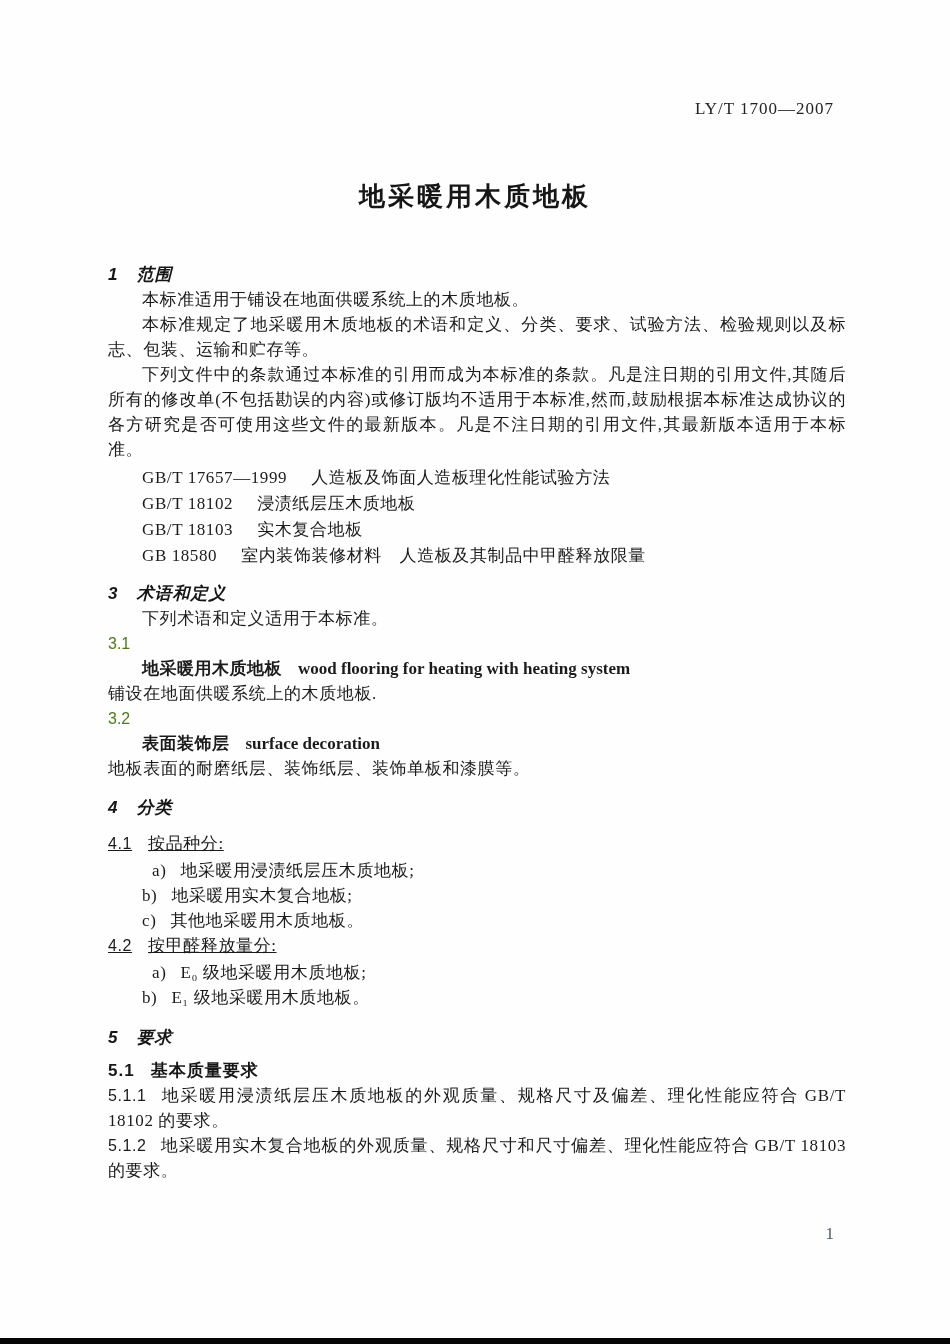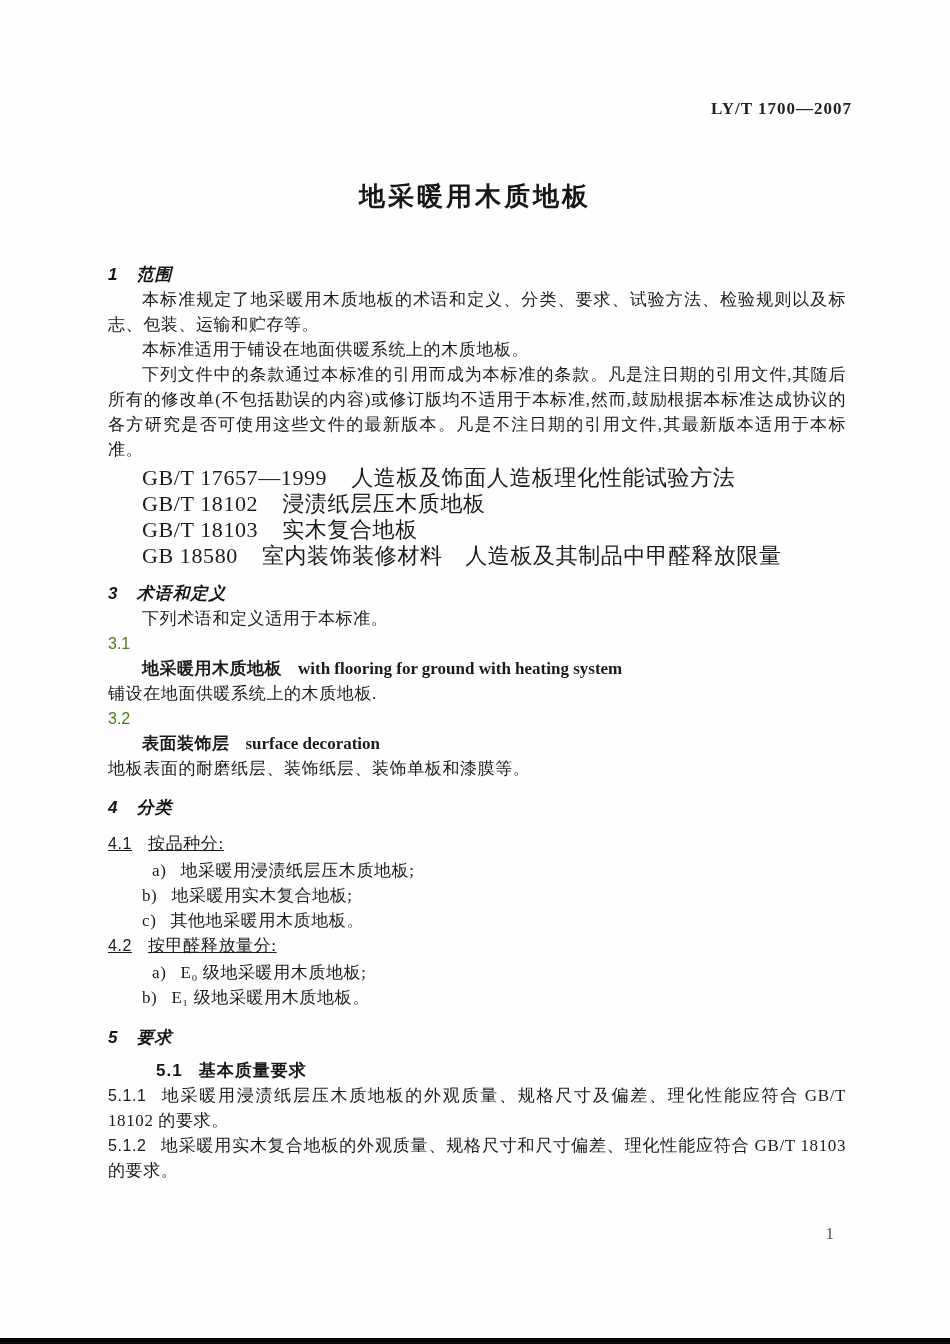--- a/index.html
+++ b/index.html
@@ -2,23 +2,23 @@
 <html><head>
 <meta charset="utf-8">
 <style>
   html,body { margin:0; padding:0; background:#ffffff; }
   .page {
     position:relative; width:950px; height:1344px; margin:0 auto;
     background:#fefefe; overflow:hidden; color:#1b1b1b;
     font-family:"Liberation Serif","DejaVu Serif",serif;
   }
   .doc-number {
-    position:absolute; top:99px; right:98px;
+    position:absolute; top:99px; right:116px;
     font-family:"Liberation Serif","DejaVu Serif",serif;
-    font-weight:bold; font-size:17px; letter-spacing:1px; color:#222;
+    font-weight:normal; font-size:17px; letter-spacing:1px; color:#222;
   }
   .doc-title {
     position:absolute; top:179px; left:0; width:100%;
     text-align:center; font-family:"Liberation Sans","DejaVu Sans",sans-serif;
     font-weight:bold; font-size:26px; letter-spacing:3px; color:#161616;
   }
   .content { position:absolute; top:262px; left:108px; width:738px; }
 
   .chapter {
     font-family:"Liberation Sans","DejaVu Sans",sans-serif;
@@ -33,21 +33,21 @@
   .subchapter .ch-num { margin-right:16px; }
 
   p.body {
     margin:0; font-size:17px; line-height:25px; letter-spacing:0.6px;
     text-align:justify; color:#1b1b1b;
   }
   .indent { text-indent:2em; }
   .ml34 { margin-left:34px; }
 
   .refs { margin-top:3px; }
-  .ref { margin-left:34px; font-size:22px; line-height:26px; letter-spacing:0.6px; }
+  .ref { margin-left:34px; font-size:17px; line-height:26px; letter-spacing:0.6px; }
   .ref-code { margin-right:24px; }
 
   .clause-num {
     font-family:"Liberation Sans","DejaVu Sans",sans-serif;
     font-size:16px; line-height:25px; color:#4d7c0f;
   }
   .term-line { margin-left:34px; line-height:25px; }
   .term-zh {
     font-family:"Liberation Sans","DejaVu Sans",sans-serif;
     font-weight:bold; font-size:17px; letter-spacing:0.5px;
@@ -62,21 +62,21 @@
     font-family:"Liberation Sans","DejaVu Sans",sans-serif;
     font-size:16px; margin-right:16px;
   }
   .list-item { margin-left:34px; font-size:17px; line-height:25px; letter-spacing:0.6px; }
   .list-item .marker { margin-right:14px; }
 
   .clause-para { line-height:27px; }
   .clause-para .cl-num { margin-right:14px; }
 
   .mt1{margin-top:1px;} .mt2{margin-top:2px;margin-left:44px;}
-  .mt8{margin-top:8px;margin-left:48px;} .mt9{margin-top:15px;} .mt11{margin-top:11px;}
+  .mt8{margin-top:8px;} .mt9{margin-top:15px;} .mt11{margin-top:11px;}
   .mt12{margin-top:12px;} .mt14{margin-top:14px;}
 
   .page-num {
     position:absolute; top:1224px; right:116px;
     font-size:17px; color:#4a5560;
   }
   .bottom-bar {
     position:absolute; left:0; bottom:0; width:100%; height:6px; background:#060606;
   }
 </style>
@@ -87,22 +87,22 @@
 
   <div class="doc-number">LY/T 1700—2007</div>
 
   <div class="doc-title">地采暖用木质地板</div>
 
   <div class="content">
 
     <div class="chapter">
       <span class="ch-num">1</span><span>范围</span>
     </div>
+    <p class="body indent">本标准适用于铺设在地面供暖系统上的木质地板。</p>
     <p class="body indent mt14">本标准规定了地采暖用木质地板的术语和定义、分类、要求、试验方法、检验规则以及标志、包装、运输和贮存等。</p>
-    <p class="body indent">本标准适用于铺设在地面供暖系统上的木质地板。</p>
 
     <p class="body indent mt11">下列文件中的条款通过本标准的引用而成为本标准的条款。凡是注日期的引用文件,其随后所有的修改单(不包括勘误的内容)或修订版均不适用于本标准,然而,鼓励根据本标准达成协议的各方研究是否可使用这些文件的最新版本。凡是不注日期的引用文件,其最新版本适用于本标准。</p>
     <div class="refs">
       <div class="ref">
         <span class="ref-code">GB/T 17657—1999</span><span>人造板及饰面人造板理化性能试验方法</span>
       </div>
       <div class="ref">
         <span class="ref-code">GB/T 18102</span><span>浸渍纸层压木质地板</span>
       </div>
       <div class="ref">
@@ -113,21 +113,21 @@
       </div>
     </div>
 
     <div class="chapter mt12">
       <span class="ch-num">3</span><span>术语和定义</span>
     </div>
     <p class="body indent mt8">下列术语和定义适用于本标准。</p>
 
     <div class="clause-num">3.1</div>
     <div class="term-line">
-      <span class="term-zh">地采暖用木质地板</span><span class="term-en">with flooring for ground with heating system</span>
+      <span class="term-zh">地采暖用木质地板</span><span class="term-en">wood flooring for heating with heating system</span>
     </div>
     <p class="body ml34">铺设在地面供暖系统上的木质地板.</p>
 
     <div class="clause-num">3.2</div>
     <div class="term-line">
       <span class="term-zh">表面装饰层</span><span class="term-en">surface decoration</span>
     </div>
     <p class="body ml34">地板表面的耐磨纸层、装饰纸层、装饰单板和漆膜等。</p>
 
     <div class="chapter mt14">

